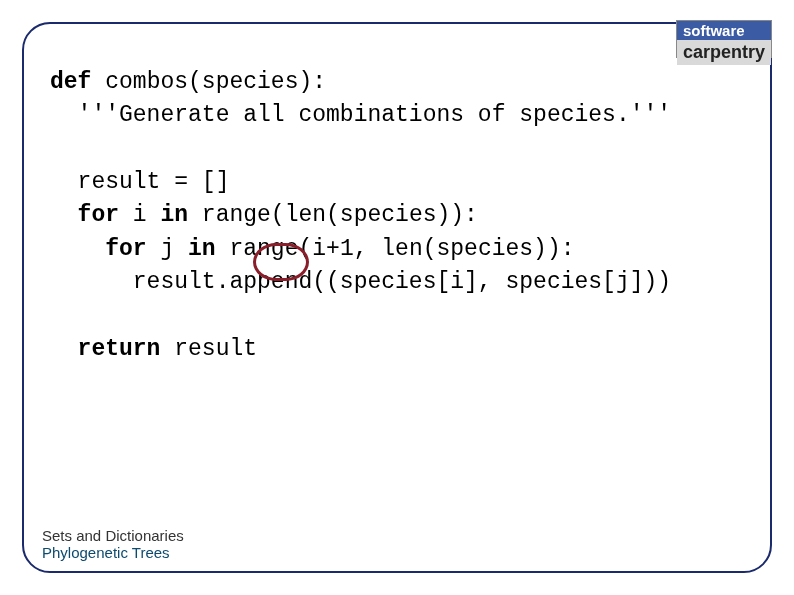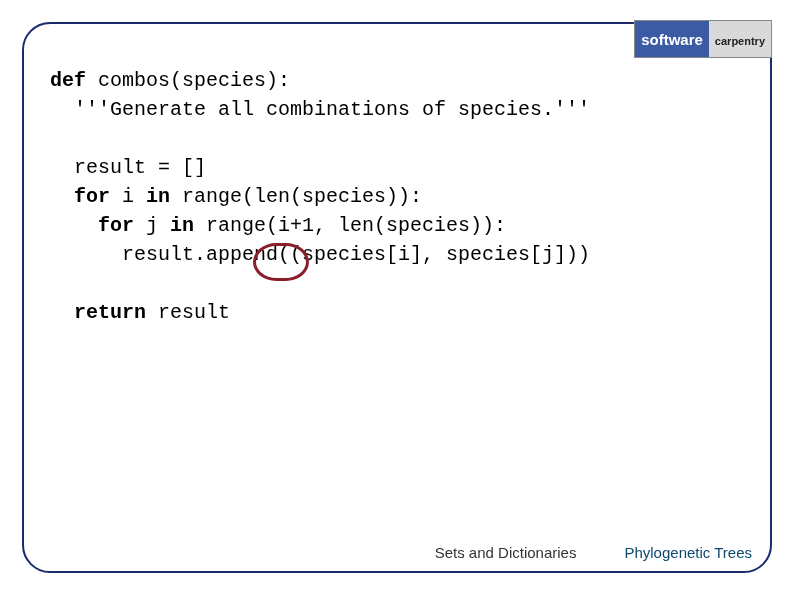--- a/index.html
+++ b/index.html
@@ -1,15 +1,15 @@
 <!DOCTYPE html>
 <html><head>
 <meta charset="utf-8">
 <style>
-  * { margin: 0; padding: 0; box-sizing: border-box; }
+  * { margin: 0; padding: 0; box-sizing: border-box; flex-direction: column; }
   body {
     width: 794px;
     height: 595px;
     background: #ffffff;
     position: relative;
     font-family: Arial, sans-serif;
   }
   .slide-frame {
     position: absolute;
     top: 22px;
@@ -36,51 +36,50 @@
     padding: 2px 6px;
     display: flex;
     flex-direction: column;
     justify-content: center;
     line-height: 1;
   }
   .logo-right {
     background: #d9d9d9;
     color: #222;
     font-weight: bold;
-    font-size: 11px;
-    padding: 10px 6px;
+    font-size: 18px;
+    padding: 2px 6px;
     display: flex;
-    align-items: flex-end;
+    align-items: flex-start;
   }
   .code-block {
     position: absolute;
     top: 66px;
     left: 50px;
     font-family: "Courier New", Courier, monospace;
-    font-size: 20px;
+    font-size: 23px;
     line-height: 1.45;
     color: #000;
     white-space: pre;
   }
   .kw { font-weight: bold; }
   .highlight-oval {
     position: absolute;
     border: 3px solid #8a1f2b;
     border-radius: 50% / 60%;
     background: transparent;
   }
   .footer {
     position: absolute;
     bottom: 34px;
     left: 42px;
     right: 42px;
     display: flex;
     justify-content: flex-end;
     font-size: 15px;
-    gap: 48px;
   }
   .footer-left { color: #333; }
   .footer-right { color: #0c4a6e; }
 </style>
 </head>
 <body>
 
 <div class="slide-frame"></div>
 
 <div class="logo-badge">

